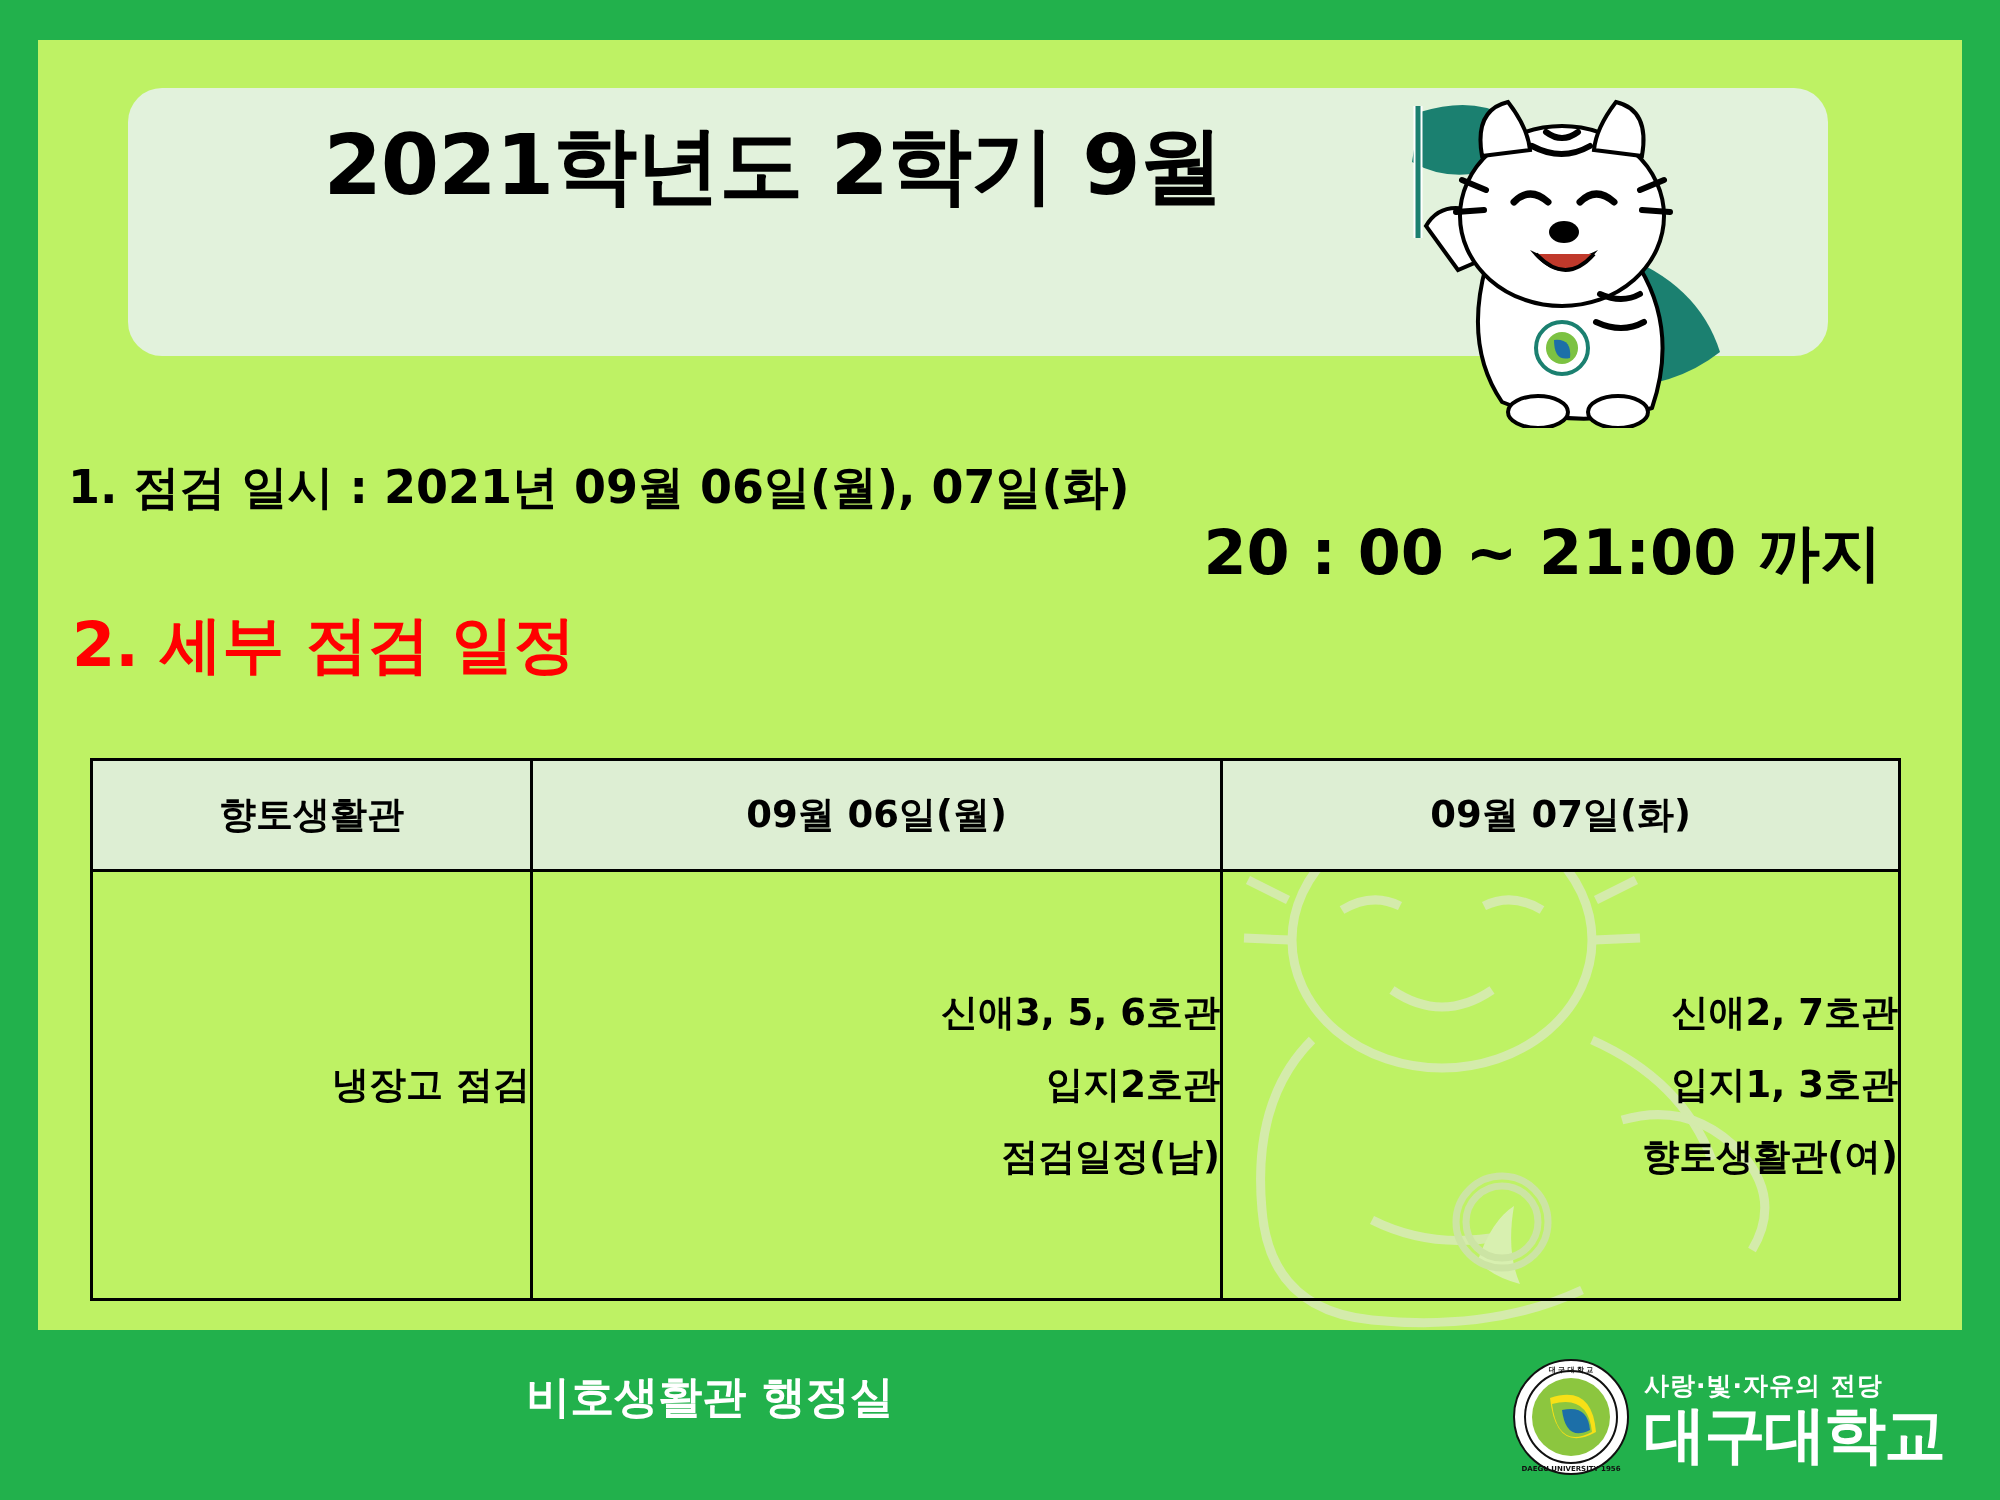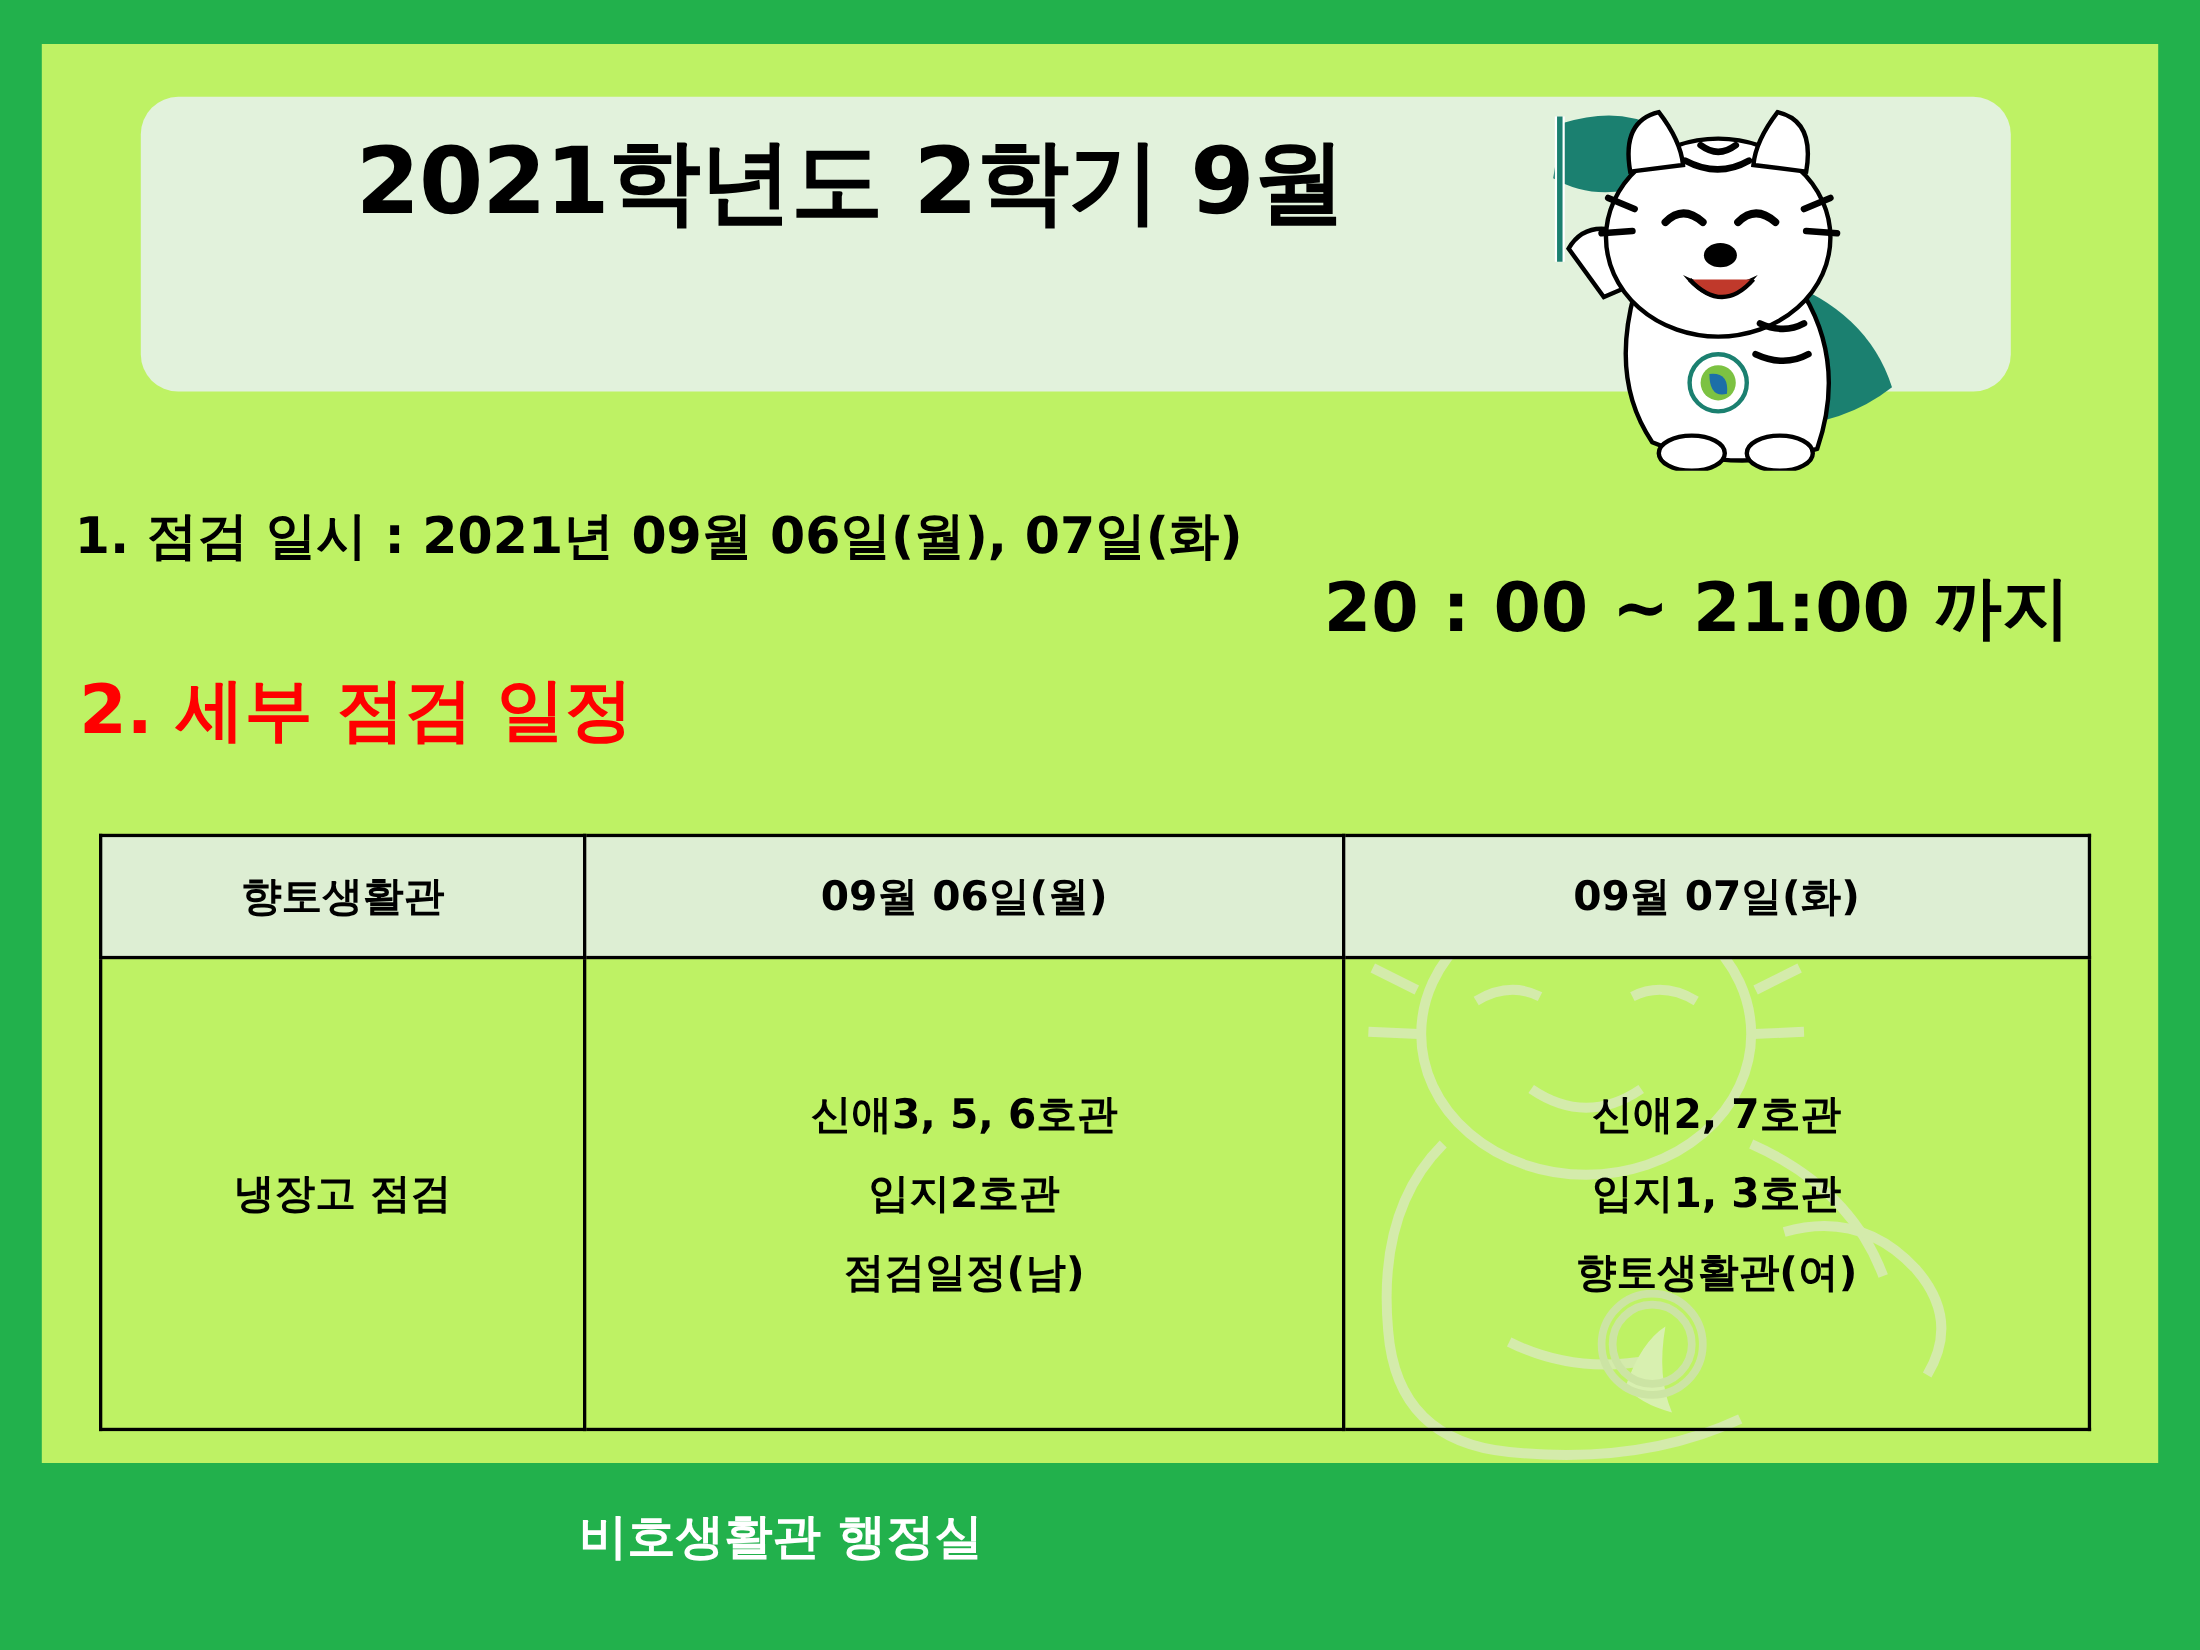--- a/index.html
+++ b/index.html
@@ -129,20 +129,21 @@
   }
   #schedule-table thead th {
     background: #ddeed3;
     height: 108px;
     padding: 0;
   }
   #schedule-table tbody td {
     height: 378px;
     padding: 24px 0;
     background: transparent;
+    text-align: right;
   }
   .col-a { width: 440px; }
   .col-b { width: 690px; }
   .col-c { width: 678px; }
   .cell-lines span {
     display: block;
     line-height: 1.95;
     white-space: nowrap;
   }
 
@@ -302,15 +303,34 @@
               <span>향토생활관(여)</span>
             </div>
           </td>
         </tr>
       </tbody>
     </table>
   </div>
 
   <div id="footer">
     <div id="footer-office">비호생활관 행정실</div>
+    <div id="footer-brand">
+      <svg width="118" height="118" viewBox="0 0 118 118" aria-hidden="true">
+        <circle cx="59" cy="59" r="57" fill="#ffffff" stroke="#111" stroke-width="2"></circle>
+        <circle cx="59" cy="59" r="46" fill="#ffffff" stroke="#111" stroke-width="2"></circle>
+        <circle cx="59" cy="59" r="41" fill="#ffffff"></circle>
+        <path d="M59 20 a39 39 0 0 1 0 78 a39 39 0 0 1 0 -78" fill="#8cc63f"></path>
+        <path d="M38 40 q42 -14 46 34 q-40 22 -46 -34 Z" fill="#f7e017"></path>
+        <path d="M40 46 q36 -10 40 28 q-34 18 -40 -28 Z" fill="#8cc63f"></path>
+        <path d="M50 52 q26 -6 28 20 q-24 12 -28 -20 Z" fill="#1c6fa8"></path>
+        <g fill="#111" font-size="7" font-family="'DejaVu Sans', sans-serif" font-weight="700">
+          <text x="59" y="14" text-anchor="middle">대 구 대 학 교</text>
+          <text x="59" y="113" text-anchor="middle">DAEGU UNIVERSITY 1956</text>
+        </g>
+      </svg>
+      <div id="brand-text">
+        <div id="brand-slogan">사랑·빛·자유의 전당</div>
+        <div id="brand-name">대구대학교</div>
+      </div>
+    </div>
   </div>
 
 </div>
 
 </body></html>

